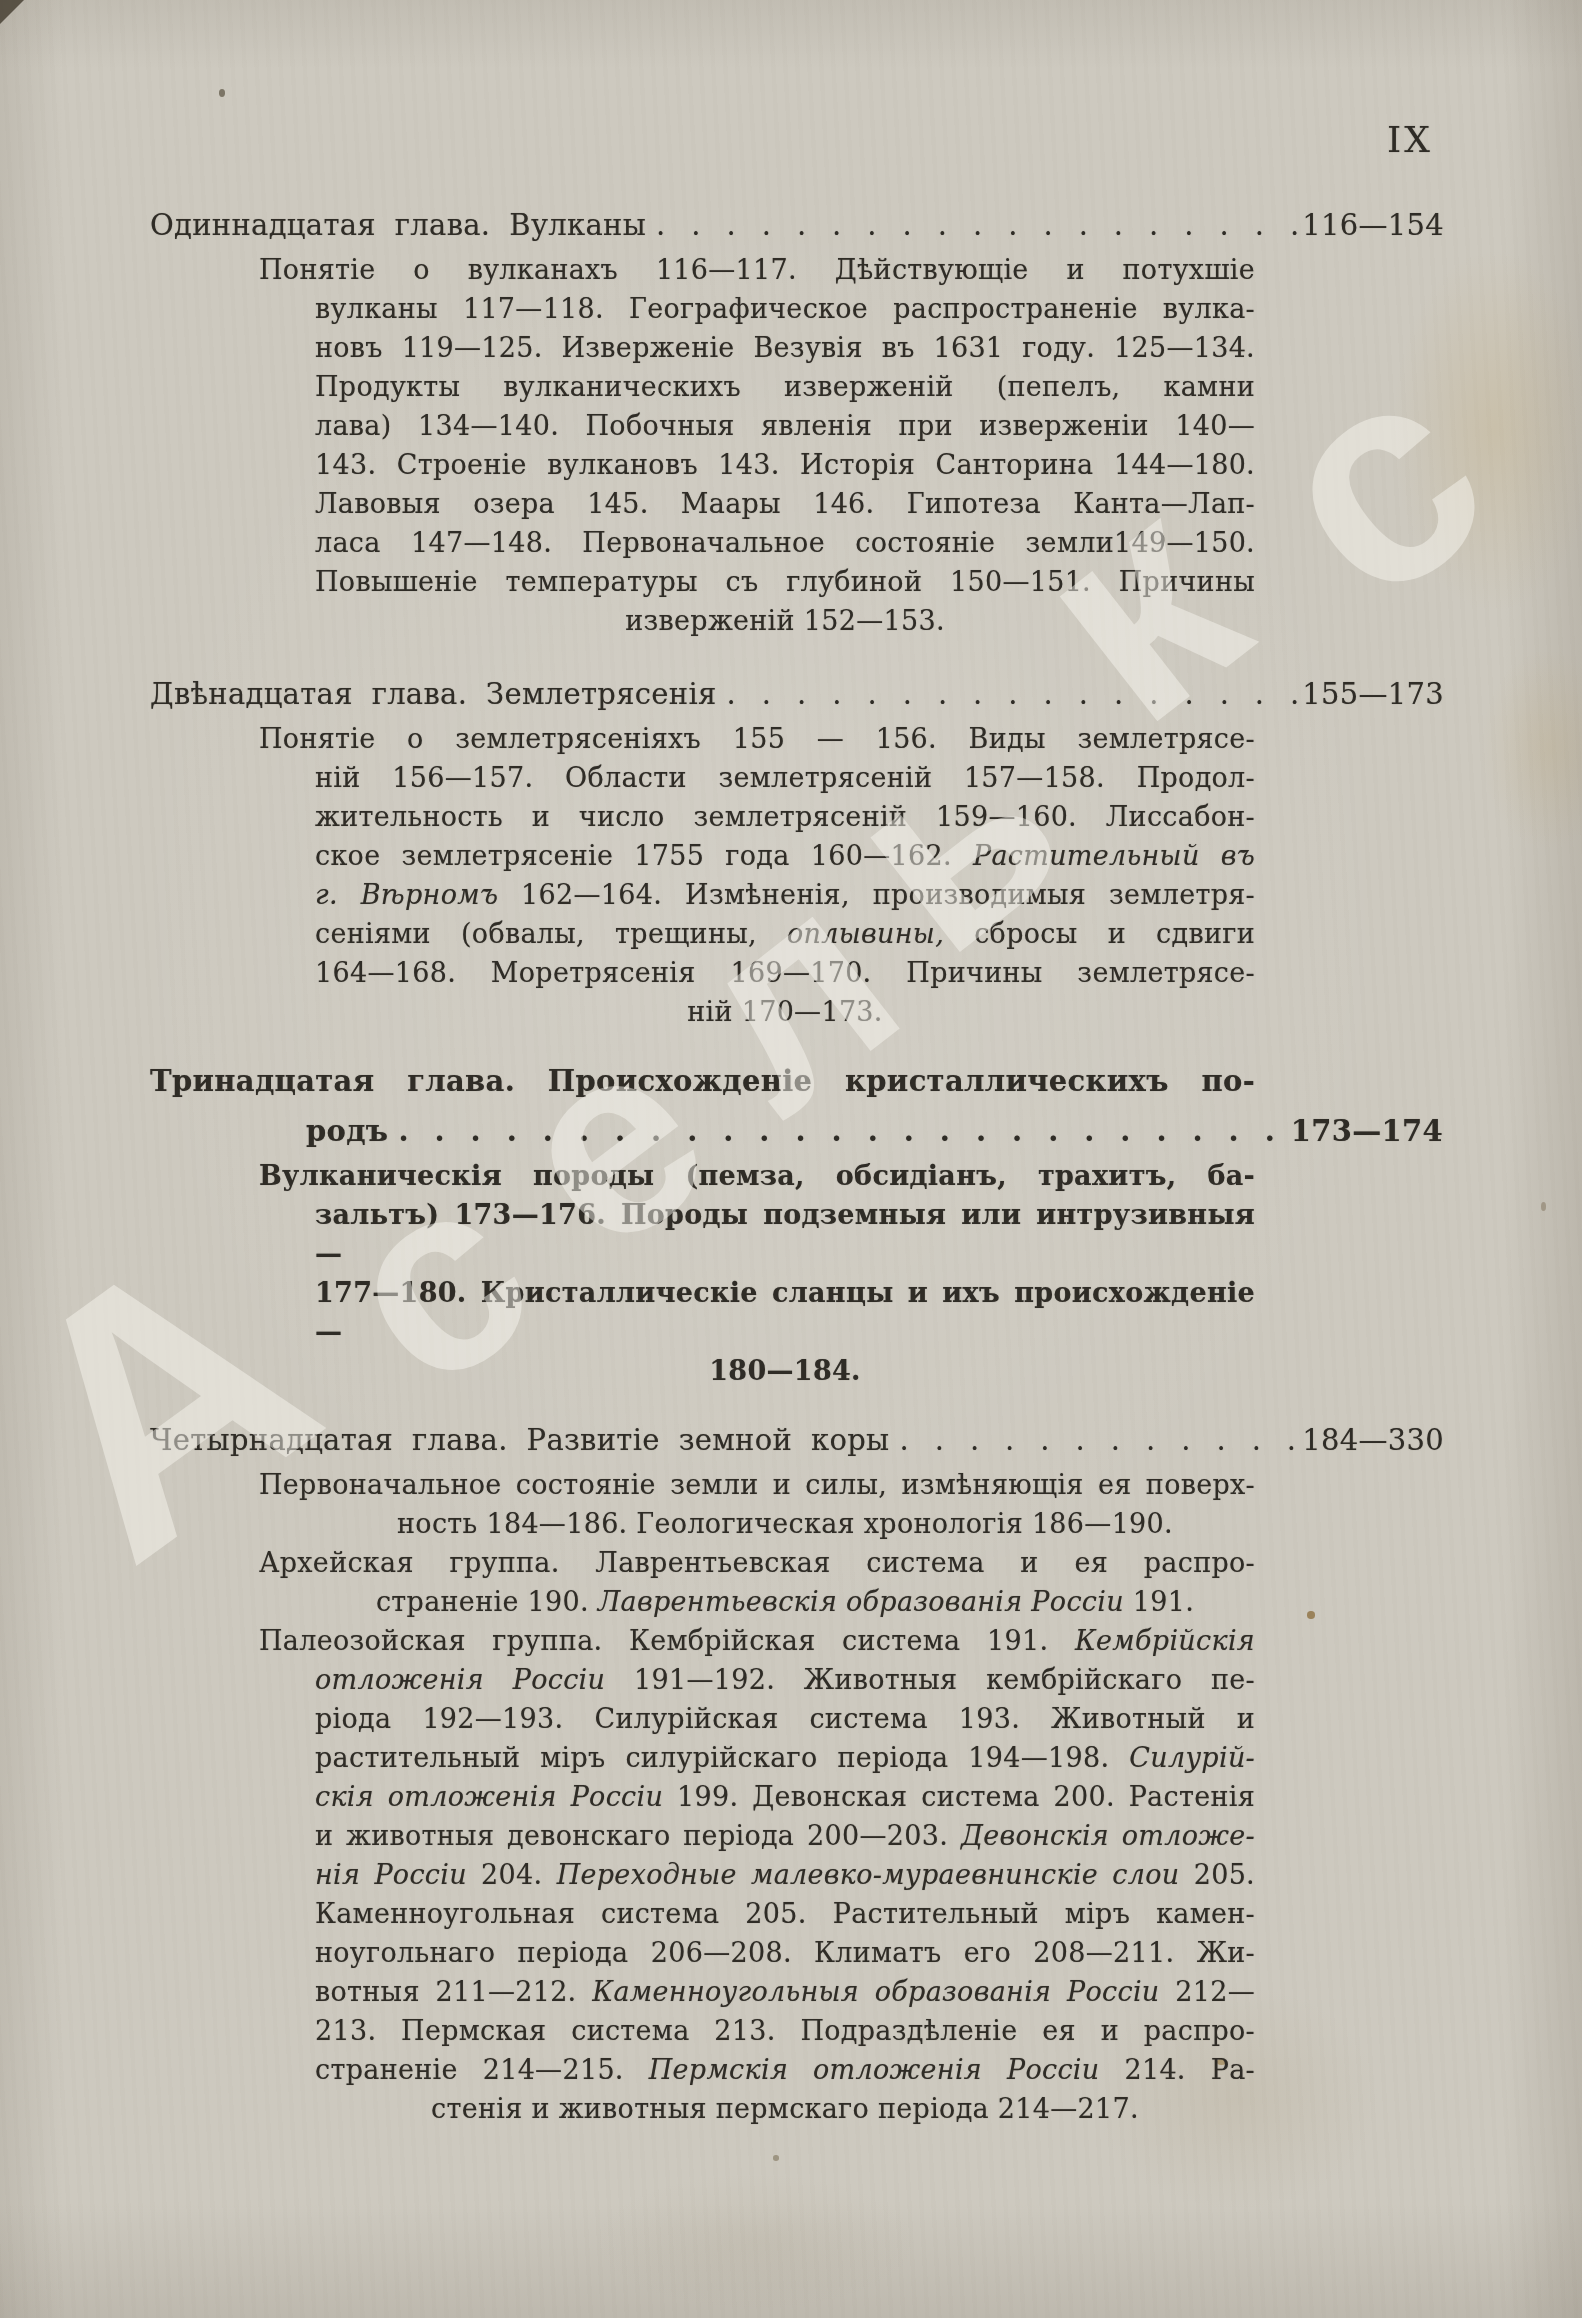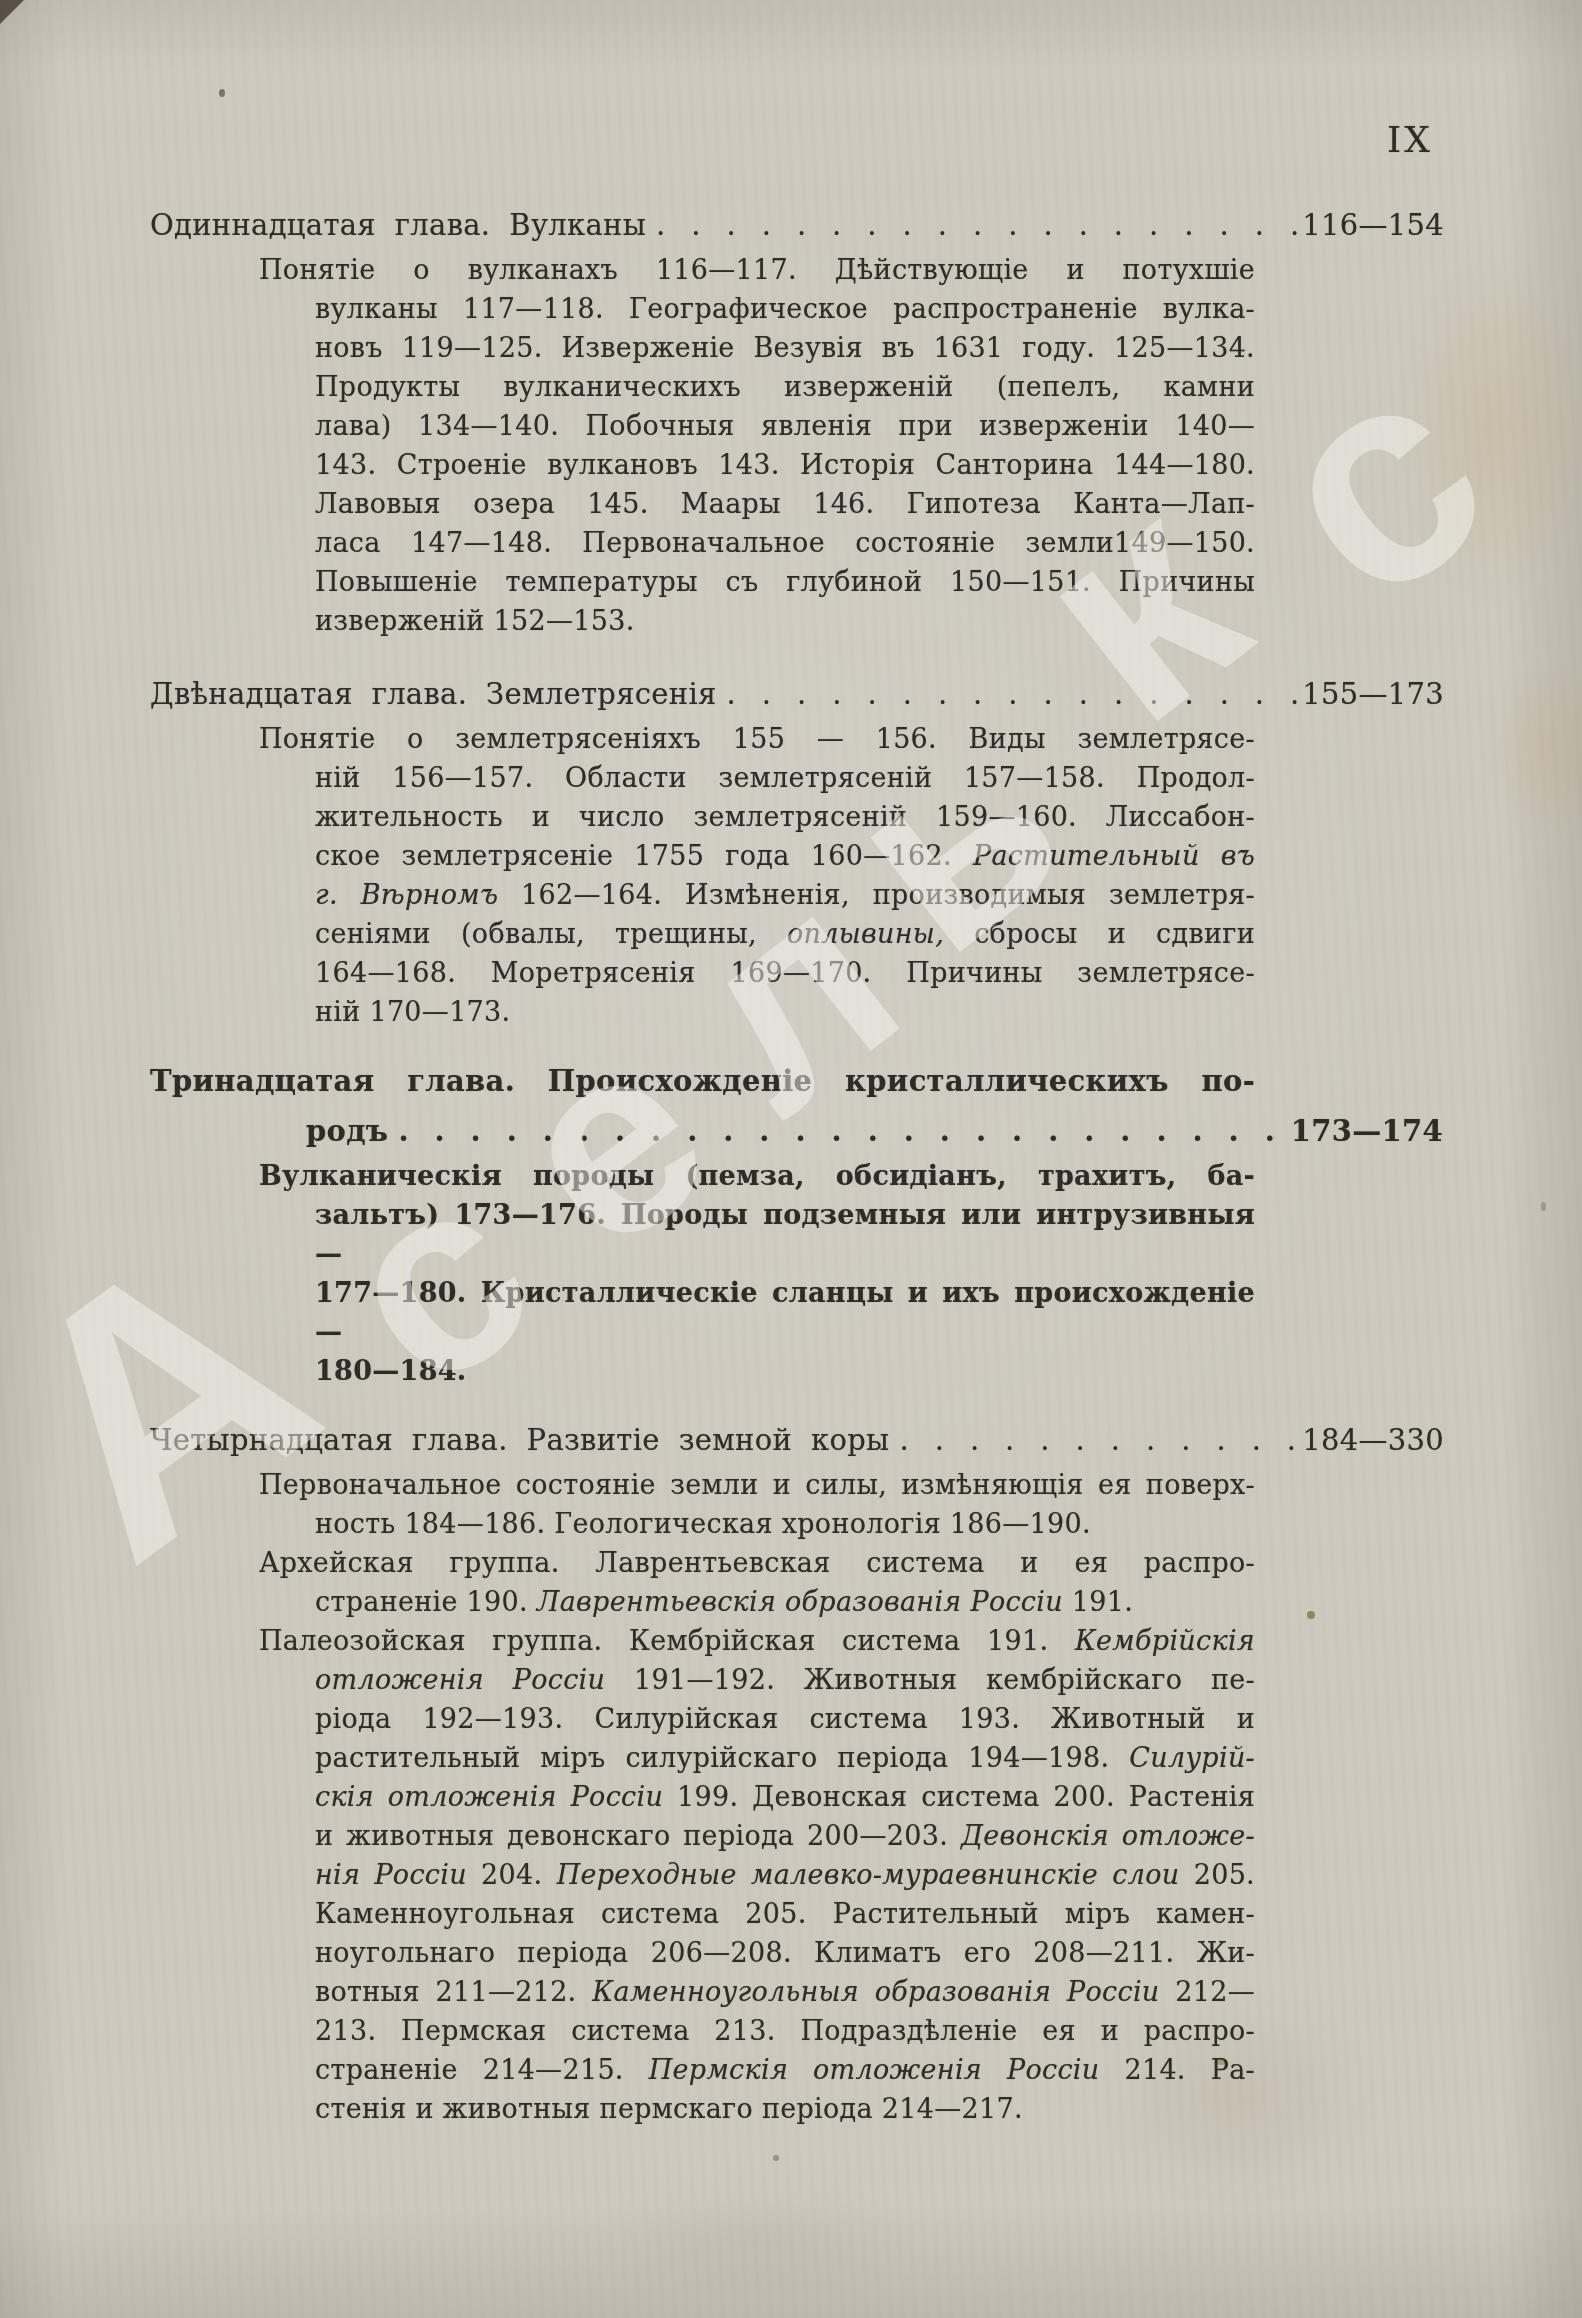--- a/index.html
+++ b/index.html
@@ -32,21 +32,21 @@
     font-size:27px; line-height:39px; letter-spacing:0.3px;
     text-shadow:0 0 1px rgba(47,44,38,.42);
   }
   .head{font-size:29px; line-height:50px; word-spacing:9.4px;}
   .jt{text-align:justify; text-align-last:justify;}
   .l-h  {margin-left:150px; width:1294px; display:flex; align-items:baseline;}
   .l-h2 {margin-left:306px; width:1137px; display:flex; align-items:baseline;}
   .l-hw {margin-left:150px; width:1105px;}
   .l-f  {margin-left:259px; width:996px;}
   .l-c  {margin-left:315px; width:940px;}
-  .l-e  {margin-left:315px; width:940px; text-align:left;}
+  .l-e  {margin-left:315px; width:940px; text-align:center;}
   .hl{white-space:nowrap;}
   .pg{white-space:nowrap;}
   .dots{
     flex:1 1 auto; overflow:hidden; white-space:nowrap;
     letter-spacing:26px; margin:0 2.5px 0 10px;
   }
   .it{font-style:italic;}
   
   .wm{
     position:absolute; z-index:5; pointer-events:none;

